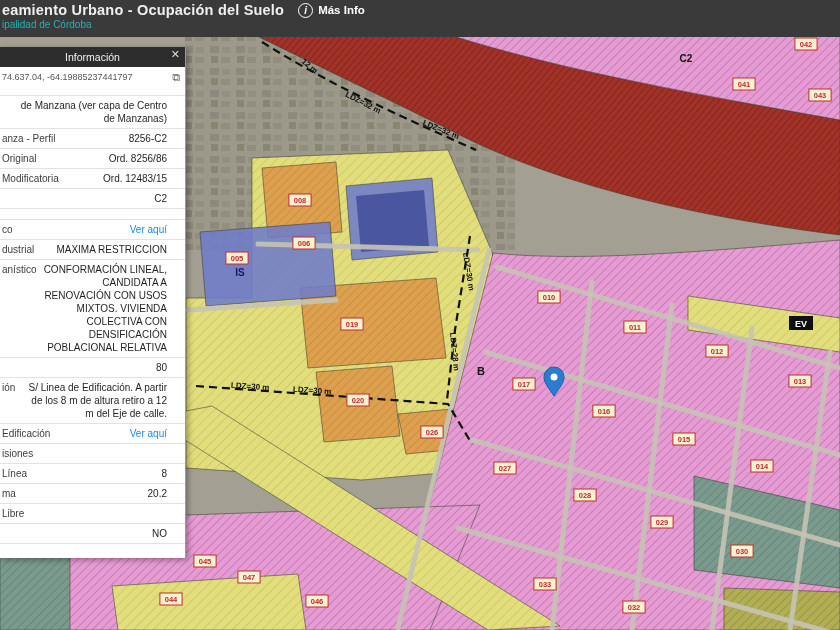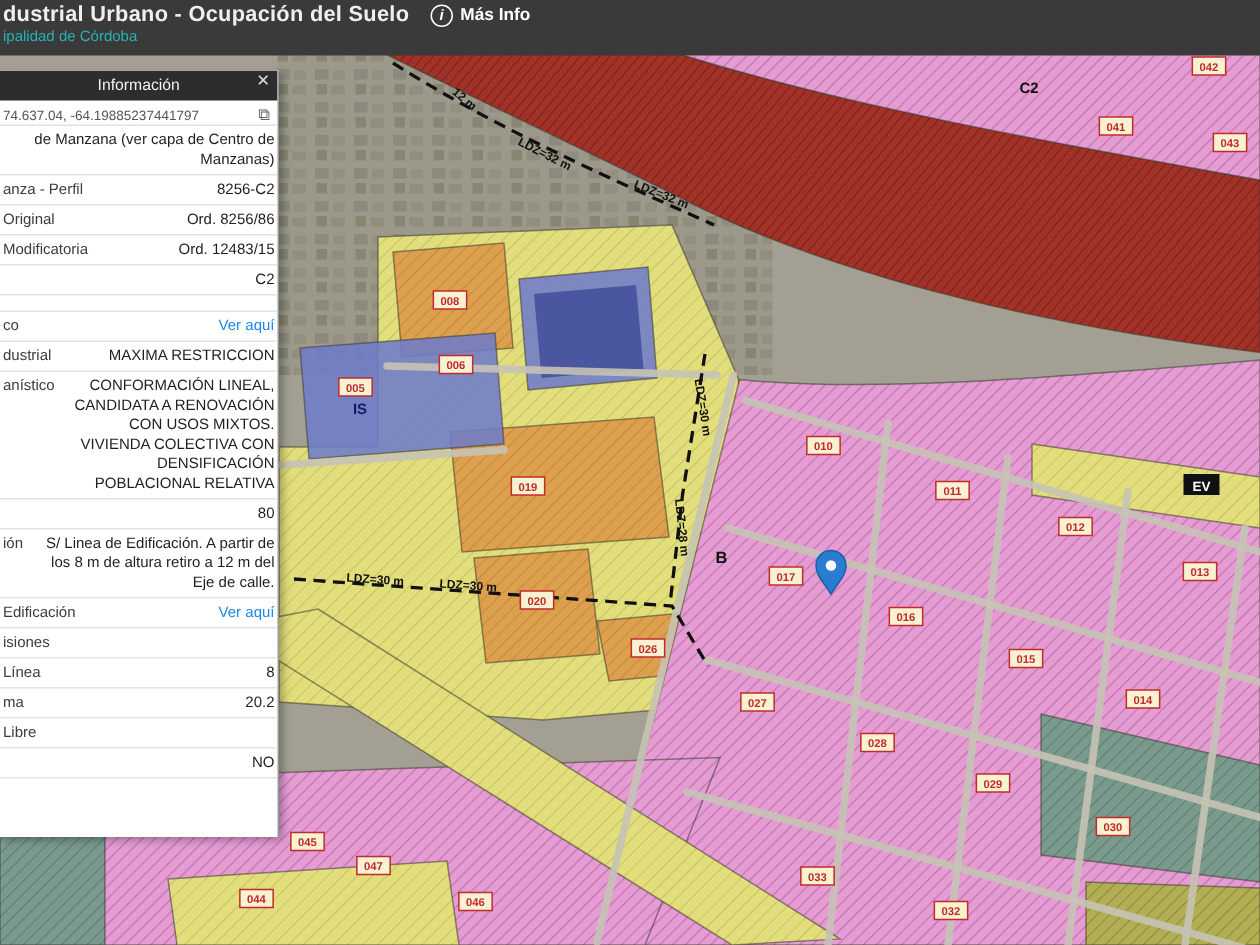--- a/index.html
+++ b/index.html
@@ -13,24 +13,24 @@
   .info-chip{display:inline-flex;align-items:center;gap:5px;color:#fff;font-size:11.5px;font-weight:bold;cursor:pointer;}
   .info-icon{display:inline-flex;align-items:center;justify-content:center;width:15px;height:15px;border:1.5px solid #fff;border-radius:50%;font-size:10px;font-style:italic;font-weight:bold;}
   .subtitle{color:var(--subtitle,#26b3b3);font-size:10px;margin-top:1px;white-space:nowrap;}
 
   
   .panel{position:absolute;top:47px;left:0;width:186px;height:511px;background:#fff;z-index:20;
          box-shadow:2px 2px 6px rgba(0,0,0,.35);border-right:1px solid #9a9a9a;overflow:hidden;}
   .panel-header{height:20px;background:var(--panel_header,#2d2d2d);color:#f2f2f2;font-size:10.5px;
          display:flex;align-items:center;justify-content:center;position:relative;}
   .panel-header .close{position:absolute;right:3px;top:2px;background:none;border:none;color:#ddd;font-size:11px;cursor:pointer;padding:0 2px;line-height:1;}
-  .coords-row{display:flex;align-items:flex-start;justify-content:space-between;padding:5px 4px 0 2px;border-bottom:1px solid #e2e2e2;}
+  .coords-row{display:flex;align-items:flex-start;justify-content:space-between;padding:5px 4px 12px 2px;border-bottom:1px solid #e2e2e2;}
   .coords{font-size:9px;color:#555;word-break:break-all;line-height:1.2;}
   .copy{background:none;border:none;color:#666;font-size:11px;cursor:pointer;padding:0 1px;line-height:1;}
-  .row{display:flex;justify-content:space-between;gap:5px;padding:3px 2px 3px 2px;border-bottom:1px solid #e2e2e2;font-size:10px;line-height:1.3;}
+  .row{display:flex;justify-content:space-between;gap:5px;padding:3px 18px 3px 2px;border-bottom:1px solid #e2e2e2;font-size:10px;line-height:1.3;}
   .row .lbl{color:#3c3c3c;white-space:nowrap;flex:0 0 auto;}
   .row .val{color:#1f1f1f;text-align:right;flex:1 1 auto;}
   .row.spacer{height:11px;padding:0;}
   .row .val a{color:var(--link,#1d87e4);text-decoration:none;}
   .hl{background:var(--highlight,#2f8ef2);color:#fff;padding:0 1px;}
 
   
   svg.map{position:absolute;top:0;left:0;z-index:0;}
   .pf-pink{fill:var(--pink,#e59cd3);}   .pl-pink{stroke:rgba(135,45,115,.38);stroke-width:1.6;}
   .pf-yellow{fill:var(--yellow,#e2de7c);} .pl-yellow{stroke:rgba(125,120,35,.28);stroke-width:1.4;}
@@ -214,21 +214,21 @@
     </g>
 
     <g transform="translate(554,396)">
       <path class="pin-body" d="M0,0 C-6,-9 -10,-13 -10,-19 A10,10 0 1 1 10,-19 C10,-13 6,-9 0,0 Z"></path>
       <circle class="pin-dot" cx="0" cy="-19" r="3.5"></circle>
     </g>
   </svg>
 
   <header class="topbar">
     <div class="title-line">
-      <h1>dustrial Urbano - Ocupación del Suelo</h1>
+      <h1>eamiento Urbano - Ocupación del Suelo</h1>
       <span class="info-chip">
         <span class="info-icon">i</span>
         <span>Más Info</span>
       </span>
     </div>
     <div class="subtitle">ipalidad de Córdoba</div>
   </header>
 
   <aside class="panel">
     <div class="panel-header">

